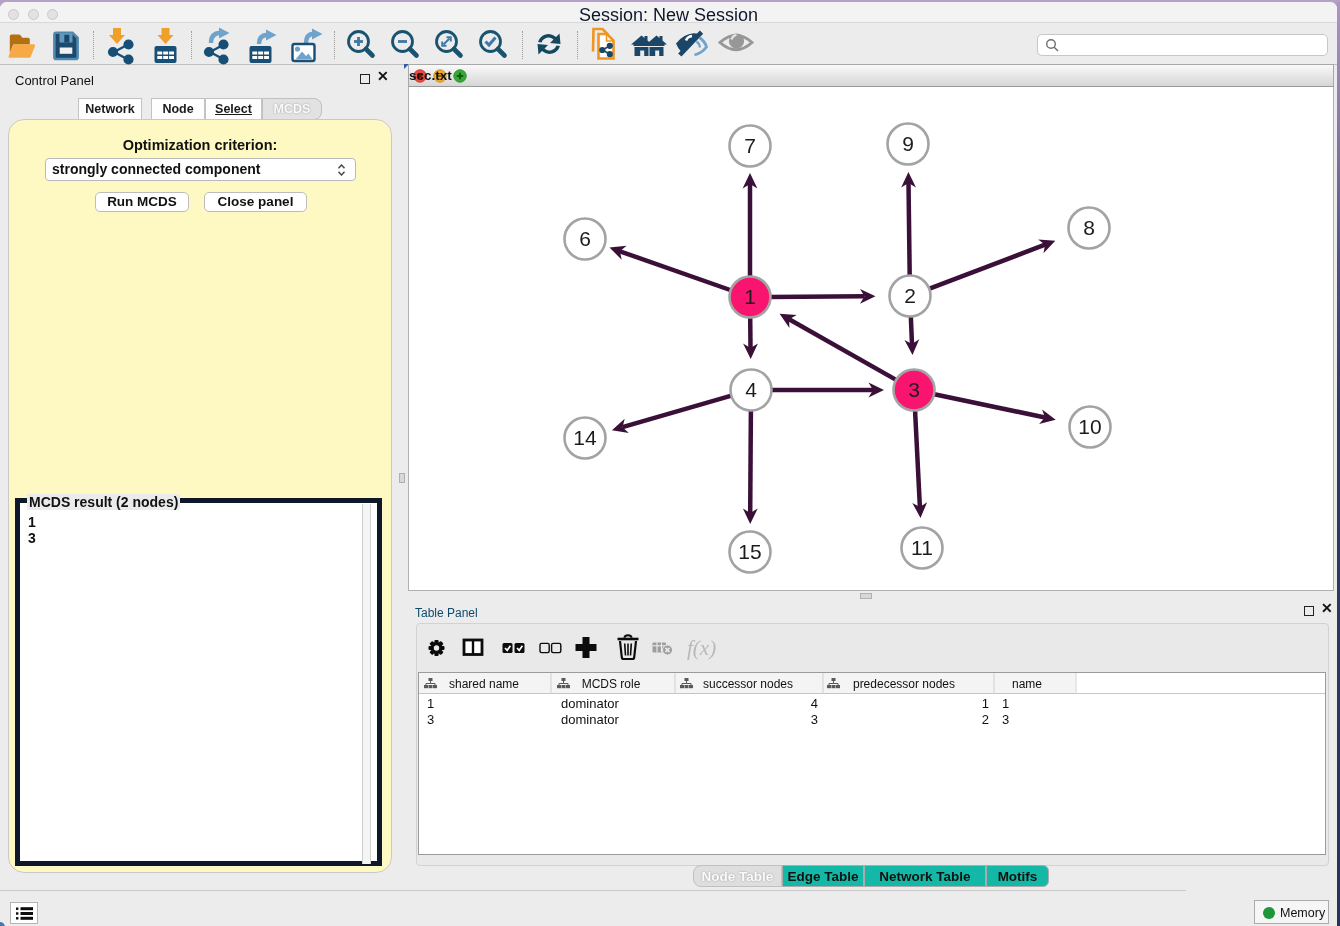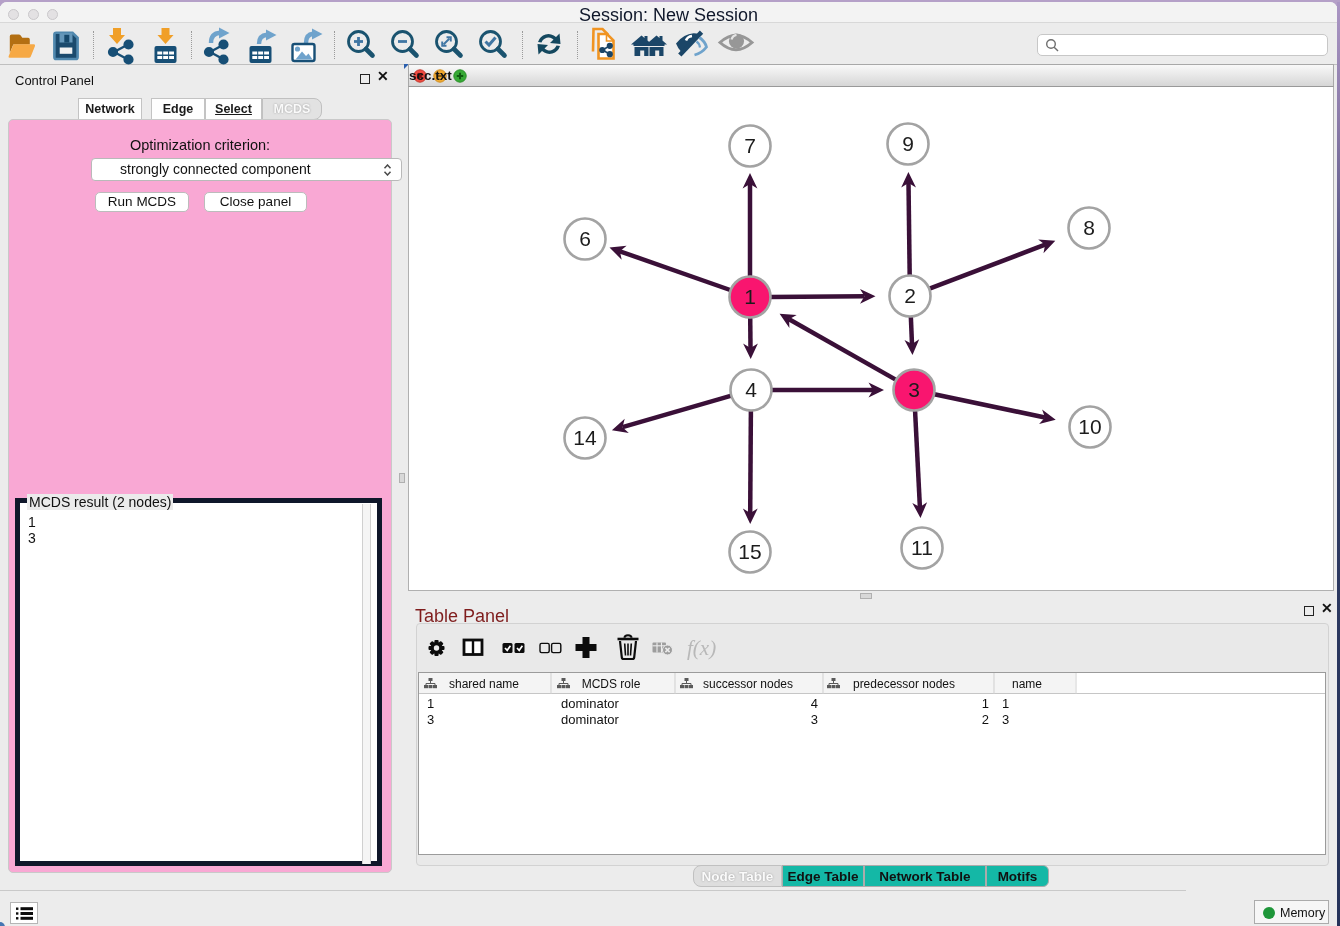--- a/index.html
+++ b/index.html
@@ -19,36 +19,36 @@
 .sep { position:absolute; top:7px; height:28px; width:1px; border-left:1px dotted #9a9a9a; }
 
 #search { position:absolute; left:1037px; top:10px; width:291px; height:22px; background:#fff; border:1px solid #c7c7c7; border-radius:5px; }
 
 #main { left:0; top:61px; width:1337px; height:829px; }
 
 #cp { left:0; top:0; width:400px; height:827px; }
 #cpTitle { left:15px; top:10px; font-size:13px; color:#111; }
 #cpTabs { left:78px; top:35px; height:22px; }
 .cptab { position:absolute; top:0; height:22px; border:1px solid #c3c3c3; background:#fefefe; font-size:12.5px; font-weight:bold; color:#1a1a1a; text-align:center; line-height:21px; }
-#cpBody { left:8px; top:56px; width:384px; height:754px; background:#f9a8d4; border:1px solid #c9c9c9; border-radius:5px; }
+#cpBody { left:8px; top:56px; width:384px; height:754px; background:#fef9c3; border:1px solid #c9c9c9; border-radius:16px;font-weight:bold; }
 #optLabel { left:0; top:17px; width:100%; text-align:center; font-size:14.5px; color:#111; }
-#dd { left:36px; top:38px; width:311px; height:23px; background:#fff; border:1px solid #b9b9b9; border-radius:4px; font-size:14px; color:#111; line-height:21px; padding-left:28px;margin-left:46px; }
+#dd { left:36px; top:38px; width:311px; height:23px; background:#fff; border:1px solid #b9b9b9; border-radius:4px; font-size:14px; color:#111; line-height:21px; padding-left:6px; }
 .btn { position:absolute; top:72px; height:20px; background:#fff; border:1px solid #bcbcbc; border-radius:5px; font-size:13.5px; color:#111; text-align:center; line-height:18px; }
 #fs { left:6px; top:378px; width:367px; height:368px; background:#fff; border:5px solid #0f172a; }
 #fsLegend { position:absolute; left:7px; top:-9px; background:#ebebeb; font-size:14px; color:#111; padding:0 2px; }
 #fsText { position:absolute; left:8px; top:12px; font-size:14px; color:#111; line-height:15.8px; }
 #fsScroll { position:absolute; right:6px; top:1px; width:9px; height:360px; background:#f5f5f5; border-left:1px solid #d0d0d0; border-right:1px solid #d0d0d0; }
 
 #netpanel { left:408px; top:1px; width:926px; height:529px; }
 #netHead { left:0; top:0px; width:926px; height:23px; background:linear-gradient(#f9f9f9,#d6d6d6); border:1px solid #a8a8a8; border-bottom:1px solid #999; }
 #netTitle { position:absolute; left:0; top:3px; width:100%; text-align:left; font-size:13.5px; color:#111; font-weight:bold;}
 #canvas { left:0; top:23px; width:926px; height:504px; background:#fff; border:1px solid #b0b0b0; border-top:none; }
 
 #tp { left:408px; top:534px; width:929px; height:293px; }
-#tpTitle { left:7px; top:9px; font-size:18px; color:#7f1d1d; }
+#tpTitle { left:7px; top:9px; font-size:12px; color:#0c4a6e; }
 #tpToolbar { left:10px; top:28px; width:909px; height:42px; }
 #tpTable { left:10px; top:75px; width:908px; height:183px; background:#fff; border:1px solid #9b9b9b; }
 #tpTabs { left:285px; top:268px; height:22px; }
 .tptab { position:absolute; top:0; height:22px; border:1px solid #ababab; background:#14b8a6; font-size:13.5px; color:#111; text-align:center; line-height:21px; font-weight:bold; }
 
 #status { left:0; top:888px; width:1186px; height:36px; border-top:1px solid #c9c9c9; background:#ececec; }
 #listBtn { left:10px; top:11px; width:28px; height:22px; background:#fff; border:1px solid #b5b5b5; }
 #memBtn { left:1254px; top:9px; width:75px; height:24px; background:#f6f6f6; border:1px solid #ababab; font-size:12px; color:#111; }
 .td { position:absolute; font-size:13px; color:#111; height:16px; line-height:16px; }
 </style>
@@ -221,21 +221,21 @@
       </svg>
     </div>
   </div>
   <div id="main" class="abs">
     <div id="cp" class="abs">
       <div id="cpTitle" class="abs">Control Panel</div>
       <div class="abs" style="left:360px; top:11px; width:10px; height:10px; border:1.5px solid #222;"></div>
       <div class="abs" style="left:377px; top:5px; font-size:14px; font-weight:bold; color:#111;">✕</div>
       <div id="cpTabs" class="abs">
         <div class="cptab" style="left:0; width:64px;">Network</div>
-        <div class="cptab" style="left:73px; width:54px;">Edge</div>
+        <div class="cptab" style="left:73px; width:54px;">Node</div>
         <div class="cptab" style="left:127px; width:57px;text-decoration:underline;">Select</div>
         <div class="cptab" style="left:184px; width:60px; background:#e2e2e2; color:#fafafa; border-radius:0 8px 8px 0; border-color:#c0c0c0; text-shadow:0 0 2px #999;">MCDS</div>
       </div>
       <div id="cpBody" class="abs">
         <div id="optLabel" class="abs">Optimization criterion:</div>
         <div id="dd" class="abs">strongly connected component
           <svg width="9" height="12" style="position:absolute; right:9px; top:5px;" viewBox="0 0 9 12">
             <path d="M1.5 4.2 L4.5 1 L7.5 4.2" fill="none" stroke="#4a4a4a" stroke-width="1.5"></path>
             <path d="M1.5 7.8 L4.5 11 L7.5 7.8" fill="none" stroke="#4a4a4a" stroke-width="1.5"></path>
           </svg>

